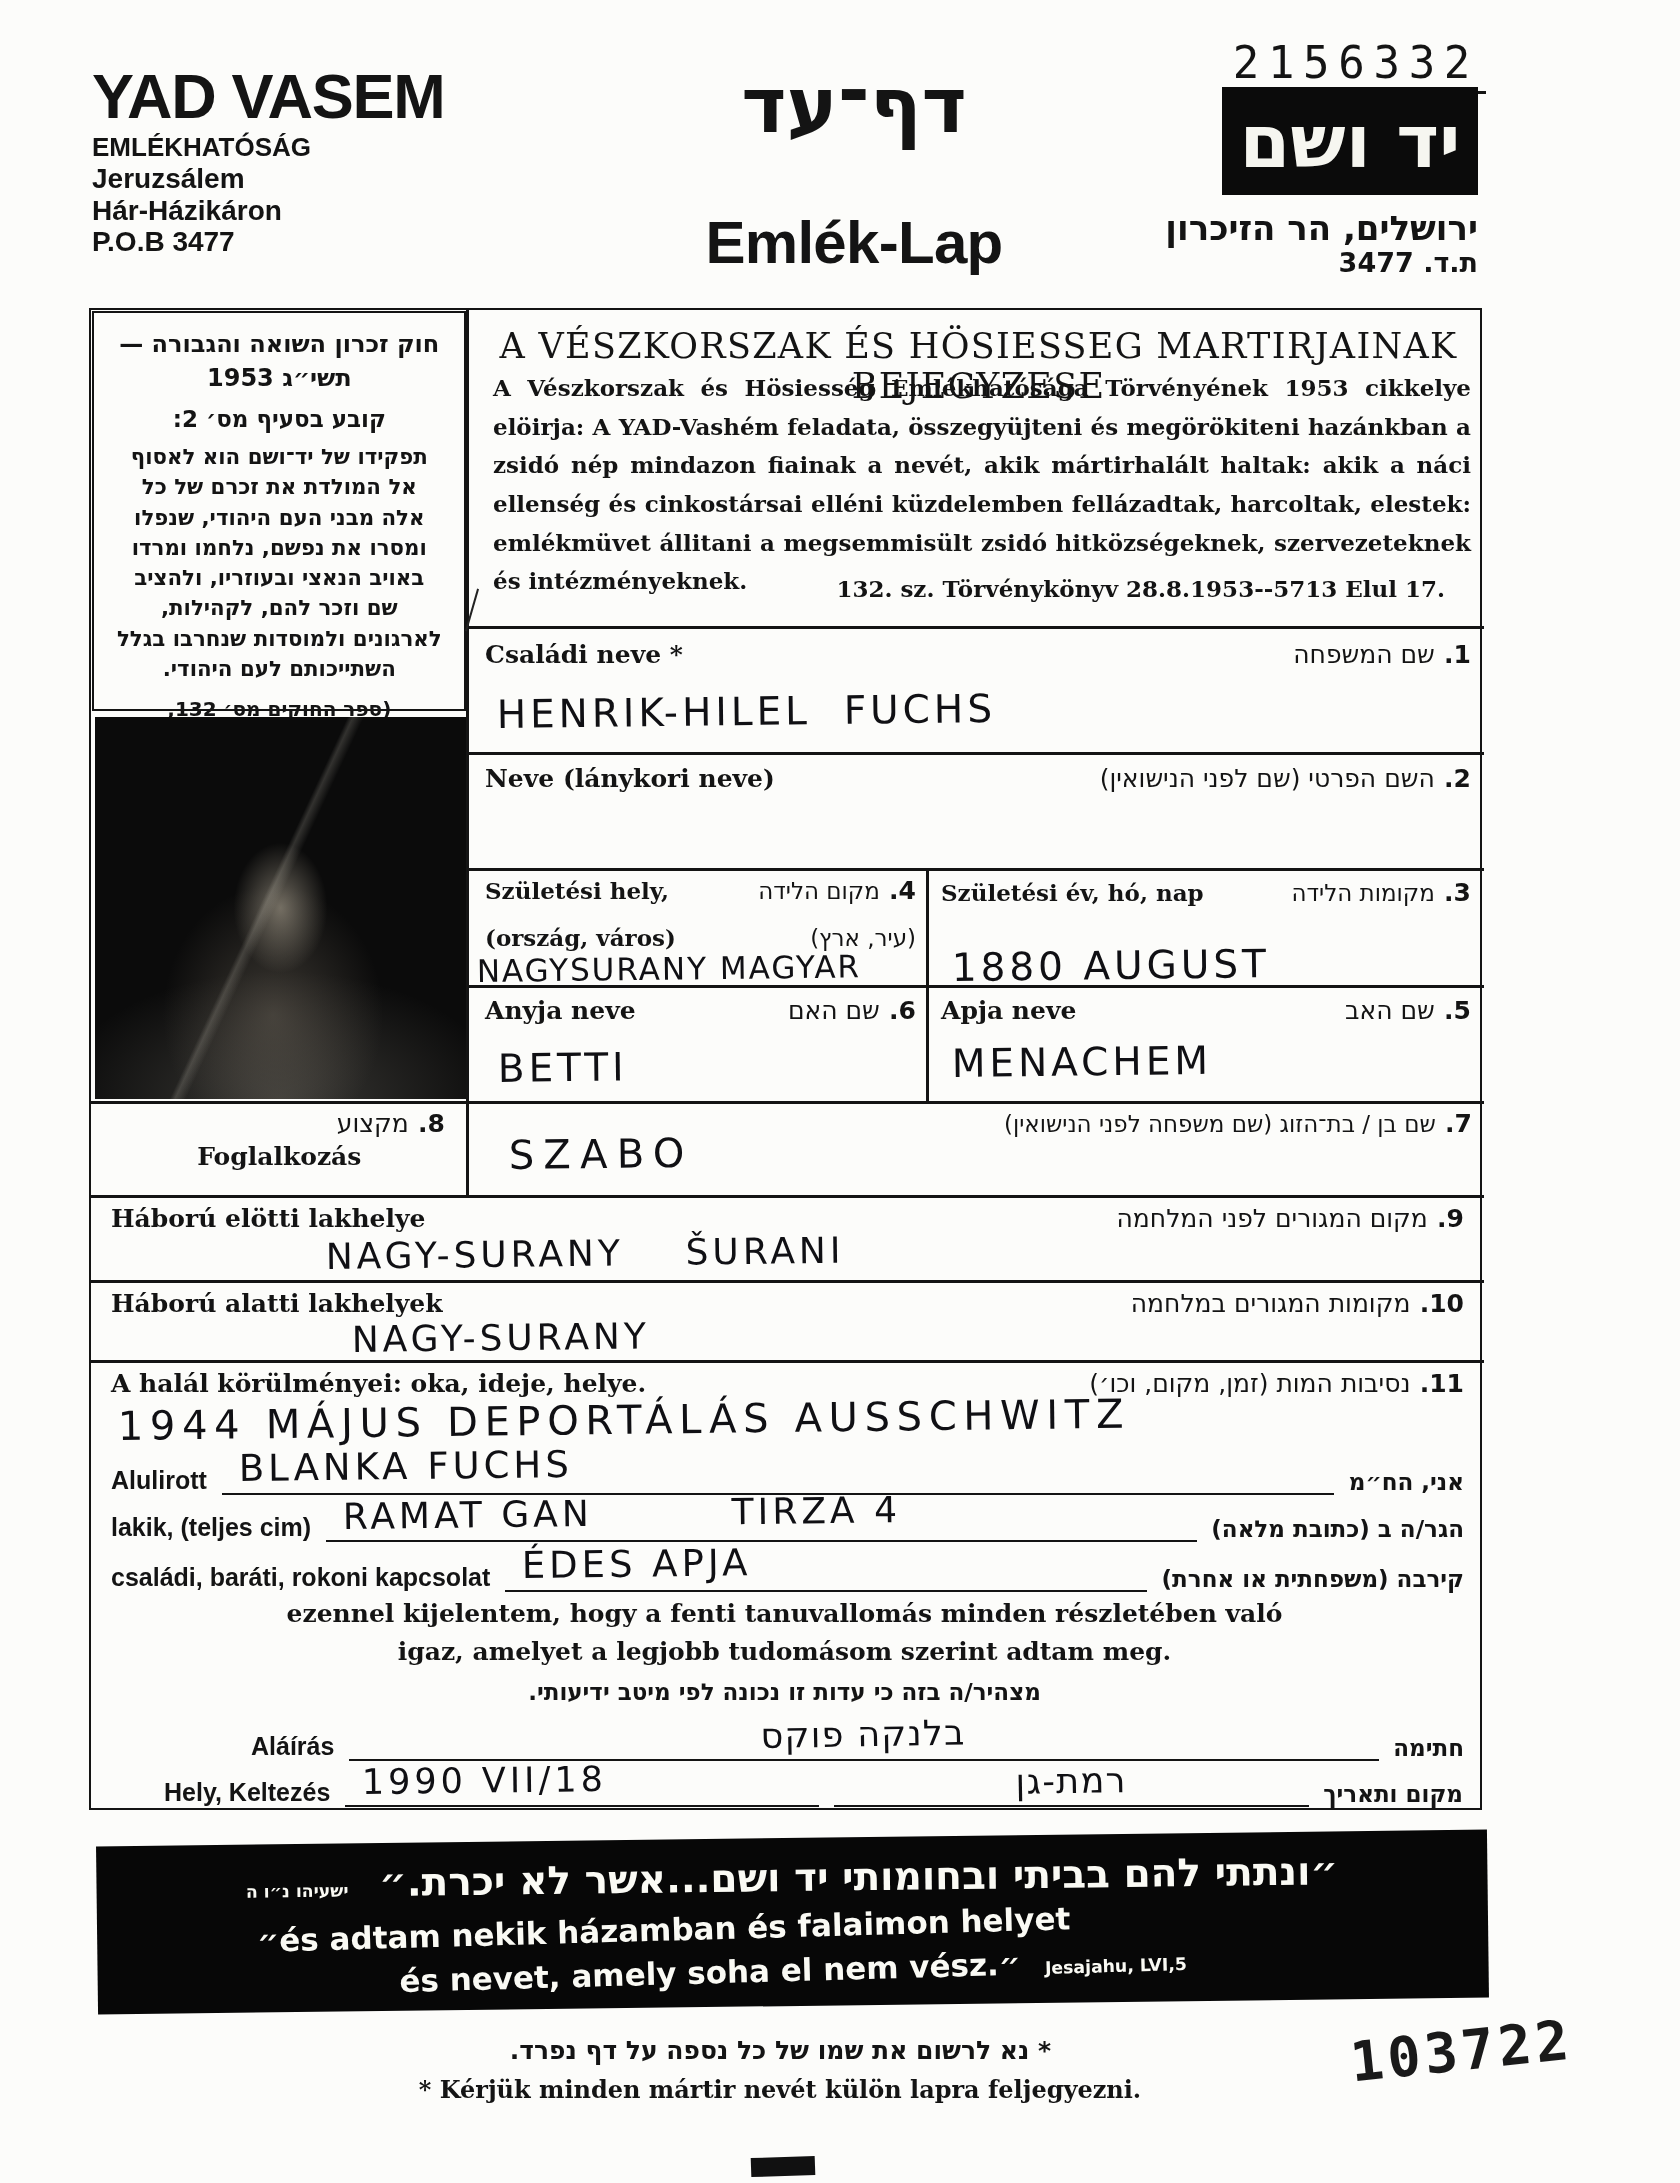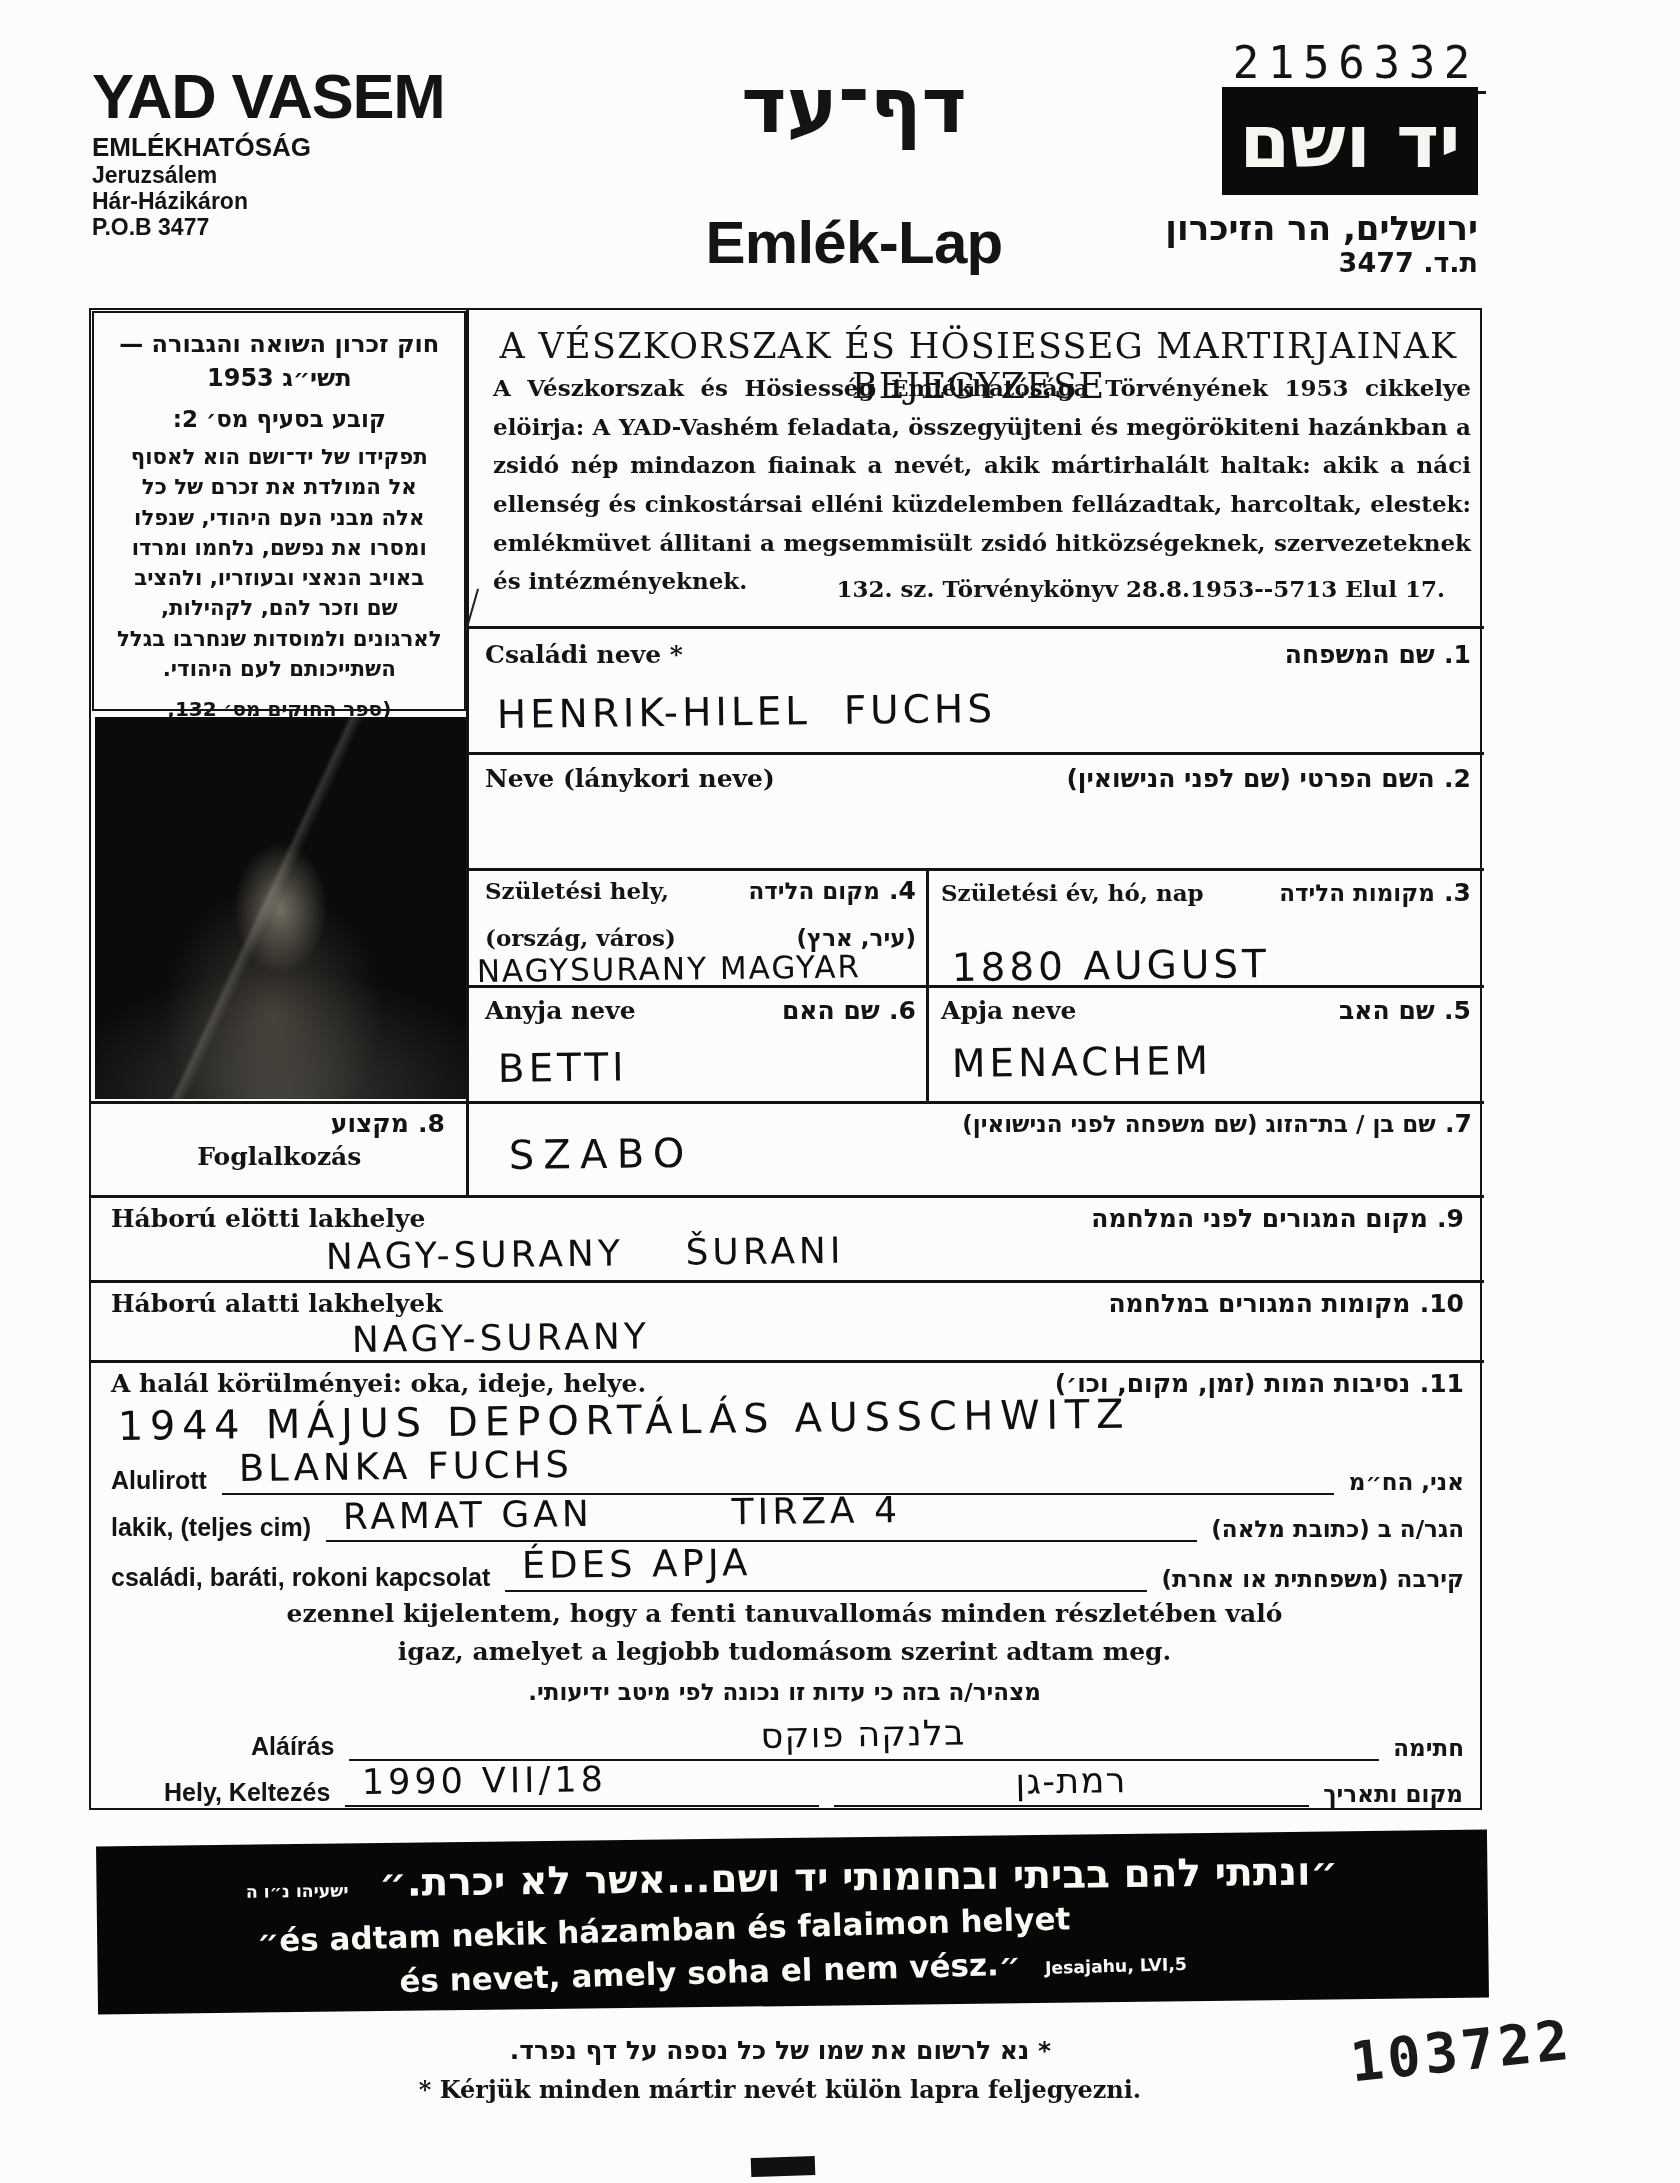--- a/index.html
+++ b/index.html
@@ -4,21 +4,21 @@
 <style>
   *{box-sizing:border-box}
   body{margin:0;background:#777}
   .page{position:relative;width:1681px;height:2183px;background:#fcfcfa;color:#141414;
         font-family:"DejaVu Sans",sans-serif;overflow:hidden}
   .abs{position:absolute}
   .pre{white-space:pre-line}
   
   .org-name{font-family:"Liberation Sans",sans-serif;font-weight:700;font-size:63px;letter-spacing:-1.3px;line-height:.95}
   .org-dept{font-weight:700;font-size:26px;margin-top:5.3px;font-family:"Liberation Sans",sans-serif}
-  .org-line{font-weight:700;font-size:23px;line-height:1.12;font-family:"Liberation Sans",sans-serif}
+  .org-line{font-weight:700;font-size:28px;line-height:1.12;font-family:"Liberation Sans",sans-serif}
   .daf-ed{font-weight:700;font-size:77px;direction:rtl}
   .emlek{font-family:"Liberation Sans",sans-serif;font-weight:700;font-size:60px;letter-spacing:-0.7px}
   .stamp{font-family:"DejaVu Sans Mono",monospace;font-size:44px;letter-spacing:8.7px;
          border-bottom:3.3px solid #141414;padding:0 6.7px 2.7px}
   .logo{background:#0b0b0b;color:#f6f6f0;display:flex;align-items:center;justify-content:center;
         font-weight:700;font-size:73px;direction:rtl}
   .he-b{font-weight:700;direction:rtl}
   
   .form-box{border:2.7px solid #141414}
   .hline,.vline{background:#141414}
@@ -32,21 +32,21 @@
       linear-gradient(115deg, transparent 46%, rgba(230,225,210,.18) 47%, transparent 49%),
       radial-gradient(67px 93px at 50% 50%, rgba(195,185,165,.55), transparent 70%),
       radial-gradient(147px 173px at 48% 78%, rgba(140,130,115,.38), transparent 75%),
       radial-gradient(280px 160px at 50% 100%, rgba(205,200,185,.24), transparent 80%),
       #0b0b0b}
   .intro-title{font-family:"DejaVu Serif",serif;font-weight:400;font-size:35px;letter-spacing:1.3px;text-align:center}
   .intro-body{font-family:"DejaVu Serif",serif;font-weight:700;font-size:23px;line-height:1.68;text-align:justify}
   .intro-ref{font-family:"DejaVu Serif",serif;font-weight:700;font-size:23px;text-align:right}
   .f-head{display:flex;justify-content:space-between;align-items:baseline}
   .hu-lab{font-family:"DejaVu Serif",serif;font-weight:700;font-size:25px}
-  .he-lab{font-weight:700;font-size:25px;direction:rtl}
+  .he-lab{font-weight:400;font-size:25px;direction:rtl}
   .he-group{display:inline-flex;gap:9.3px;align-items:baseline}
   .f-num{font-weight:700;font-size:25px}
   .sm{font-size:23px}
   .hw{font-family:"DejaVu Sans",sans-serif;font-size:37px;letter-spacing:4px;white-space:pre;
       color:#101014;transform:rotate(-0.7deg);transform-origin:left bottom}
   .hw-he{direction:rtl;letter-spacing:1.3px;transform:rotate(-1deg)}
   .sig-row{display:flex;align-items:flex-end;gap:14.7px}
   .sig-lab{font-family:Liberation Sans, sans-serif;font-weight:700;font-size:25px;white-space:nowrap}
   .wline{flex:1;border-bottom:2px solid #141414;padding:0 17.3px 2.7px;min-height:37px;
          display:flex;align-items:flex-end}

